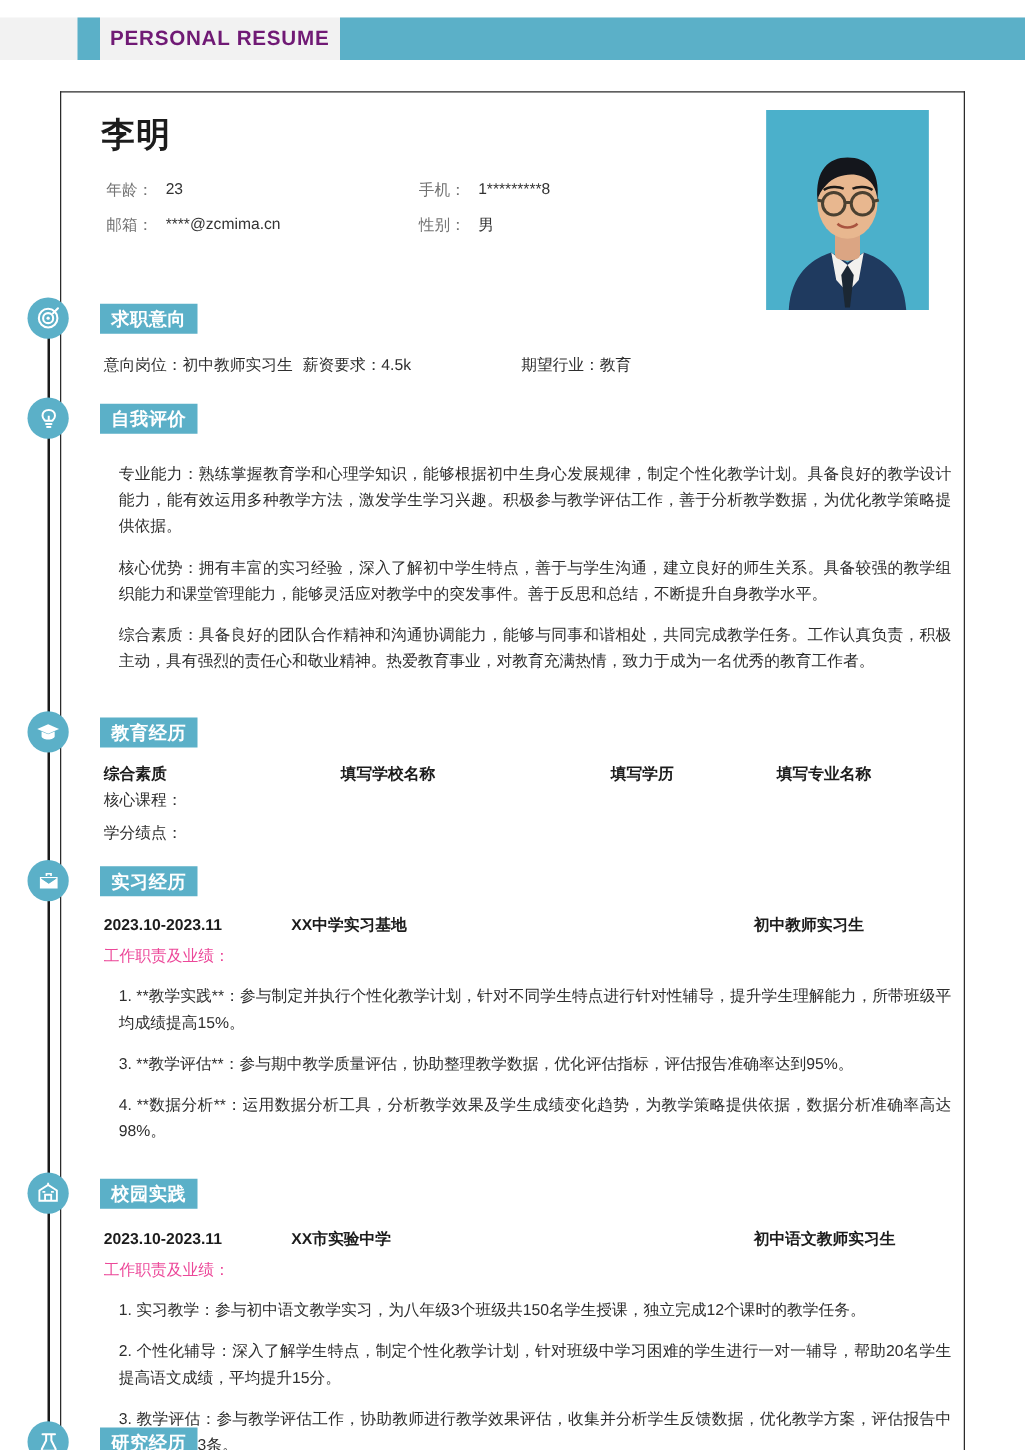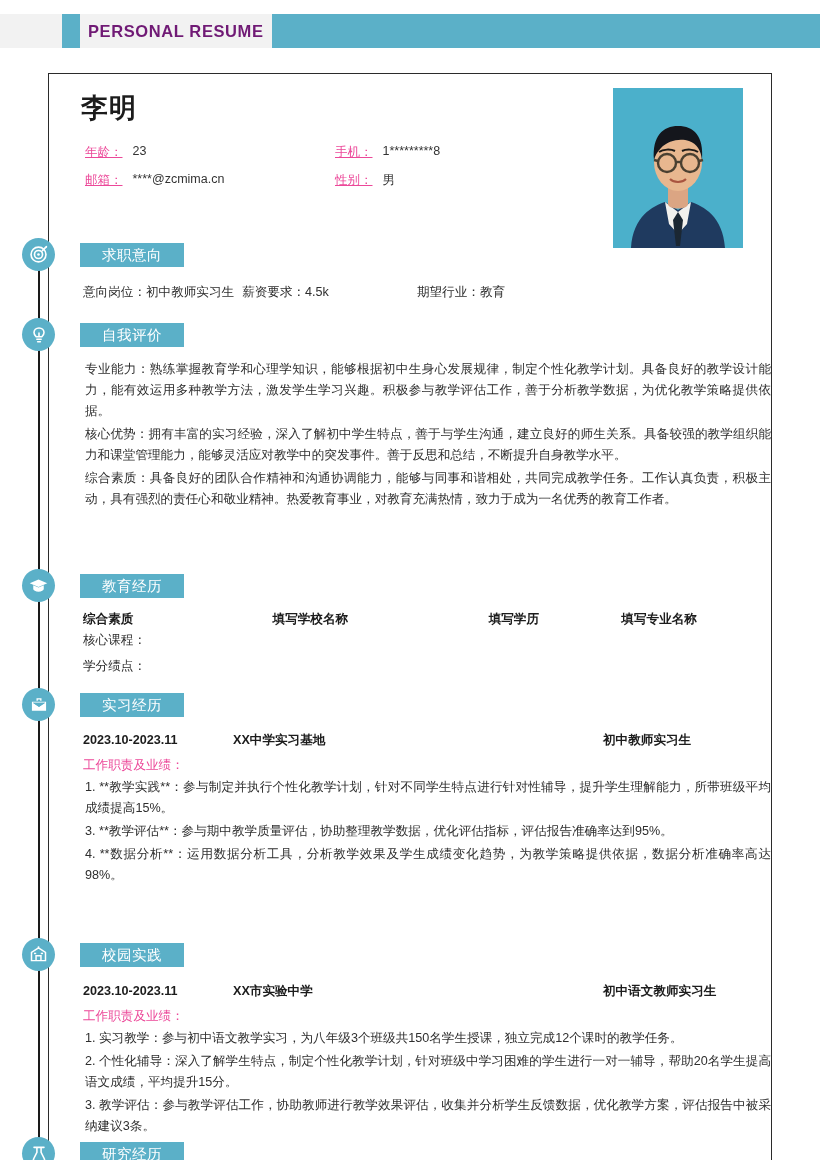--- a/index.html
+++ b/index.html
@@ -50,46 +50,46 @@
   }
   .photo svg { display: block; width: 130px; height: 160px; }
 
   .info-grid {
     position: absolute; left: 36px; top: 70px; width: 500px;
     font-size: 12.5px; color: #333;
   }
   .info-row { display: flex; margin-bottom: 11px; }
   .info-cell { display: flex; }
   .info-cell.c1 { width: 250px; }
-  .info-label { color: #ec4899; white-space: nowrap; text-decoration: underline; }
+  .info-label { color: #737373; white-space: nowrap; }
   .info-value { color: #333; margin-left: 10px; white-space: nowrap; }
 
   
   .rail {
     position: absolute; left: 38px; top: 258px; width: 1.6px; height: 895px;
     background: #1a1a1a;
   }
 
   
   .section { position: absolute; left: 0; width: 820px; }
   .sec-icon {
     position: absolute; left: 22px; width: 33px; height: 33px; border-radius: 50%;
     background: #5bb0c8; display: flex; align-items: center; justify-content: center;
   }
   .sec-icon svg { display: block; }
   .sec-tag {
-    position: absolute; left: 80px; height: 24px; padding: 0 22px;
-    background: #5bb0c8; color: #fff; font-size: 14.5px; font-weight: normal;
+    position: absolute; left: 80px; height: 24px; padding: 0 9px;
+    background: #5bb0c8; color: #fff; font-size: 14.5px; font-weight: bold;
     display: flex; align-items: center; letter-spacing: 0.5px; white-space: nowrap;
   }
   .sec-body {
     position: absolute; left: 83px; width: 690px;
     font-size: 12.6px; color: #2e2e2e; line-height: 21px;
   }
-  .sec-body p { margin: 2px; text-align: justify; }
+  .sec-body p { margin: 12px; text-align: justify; }
 
   .inline-row { display: flex; font-size: 12.6px; color: #2e2e2e; }
   .inline-row .seg { white-space: nowrap; }
   .seg-gap { width: 8px; }
 
   .edu-head, .exp-head {
     display: flex; font-size: 12.6px; font-weight: bold; color: #1c1c1c;
   }
   .edu-head .col1 { width: 200px; }
   .edu-head .col2 { width: 190px; }

